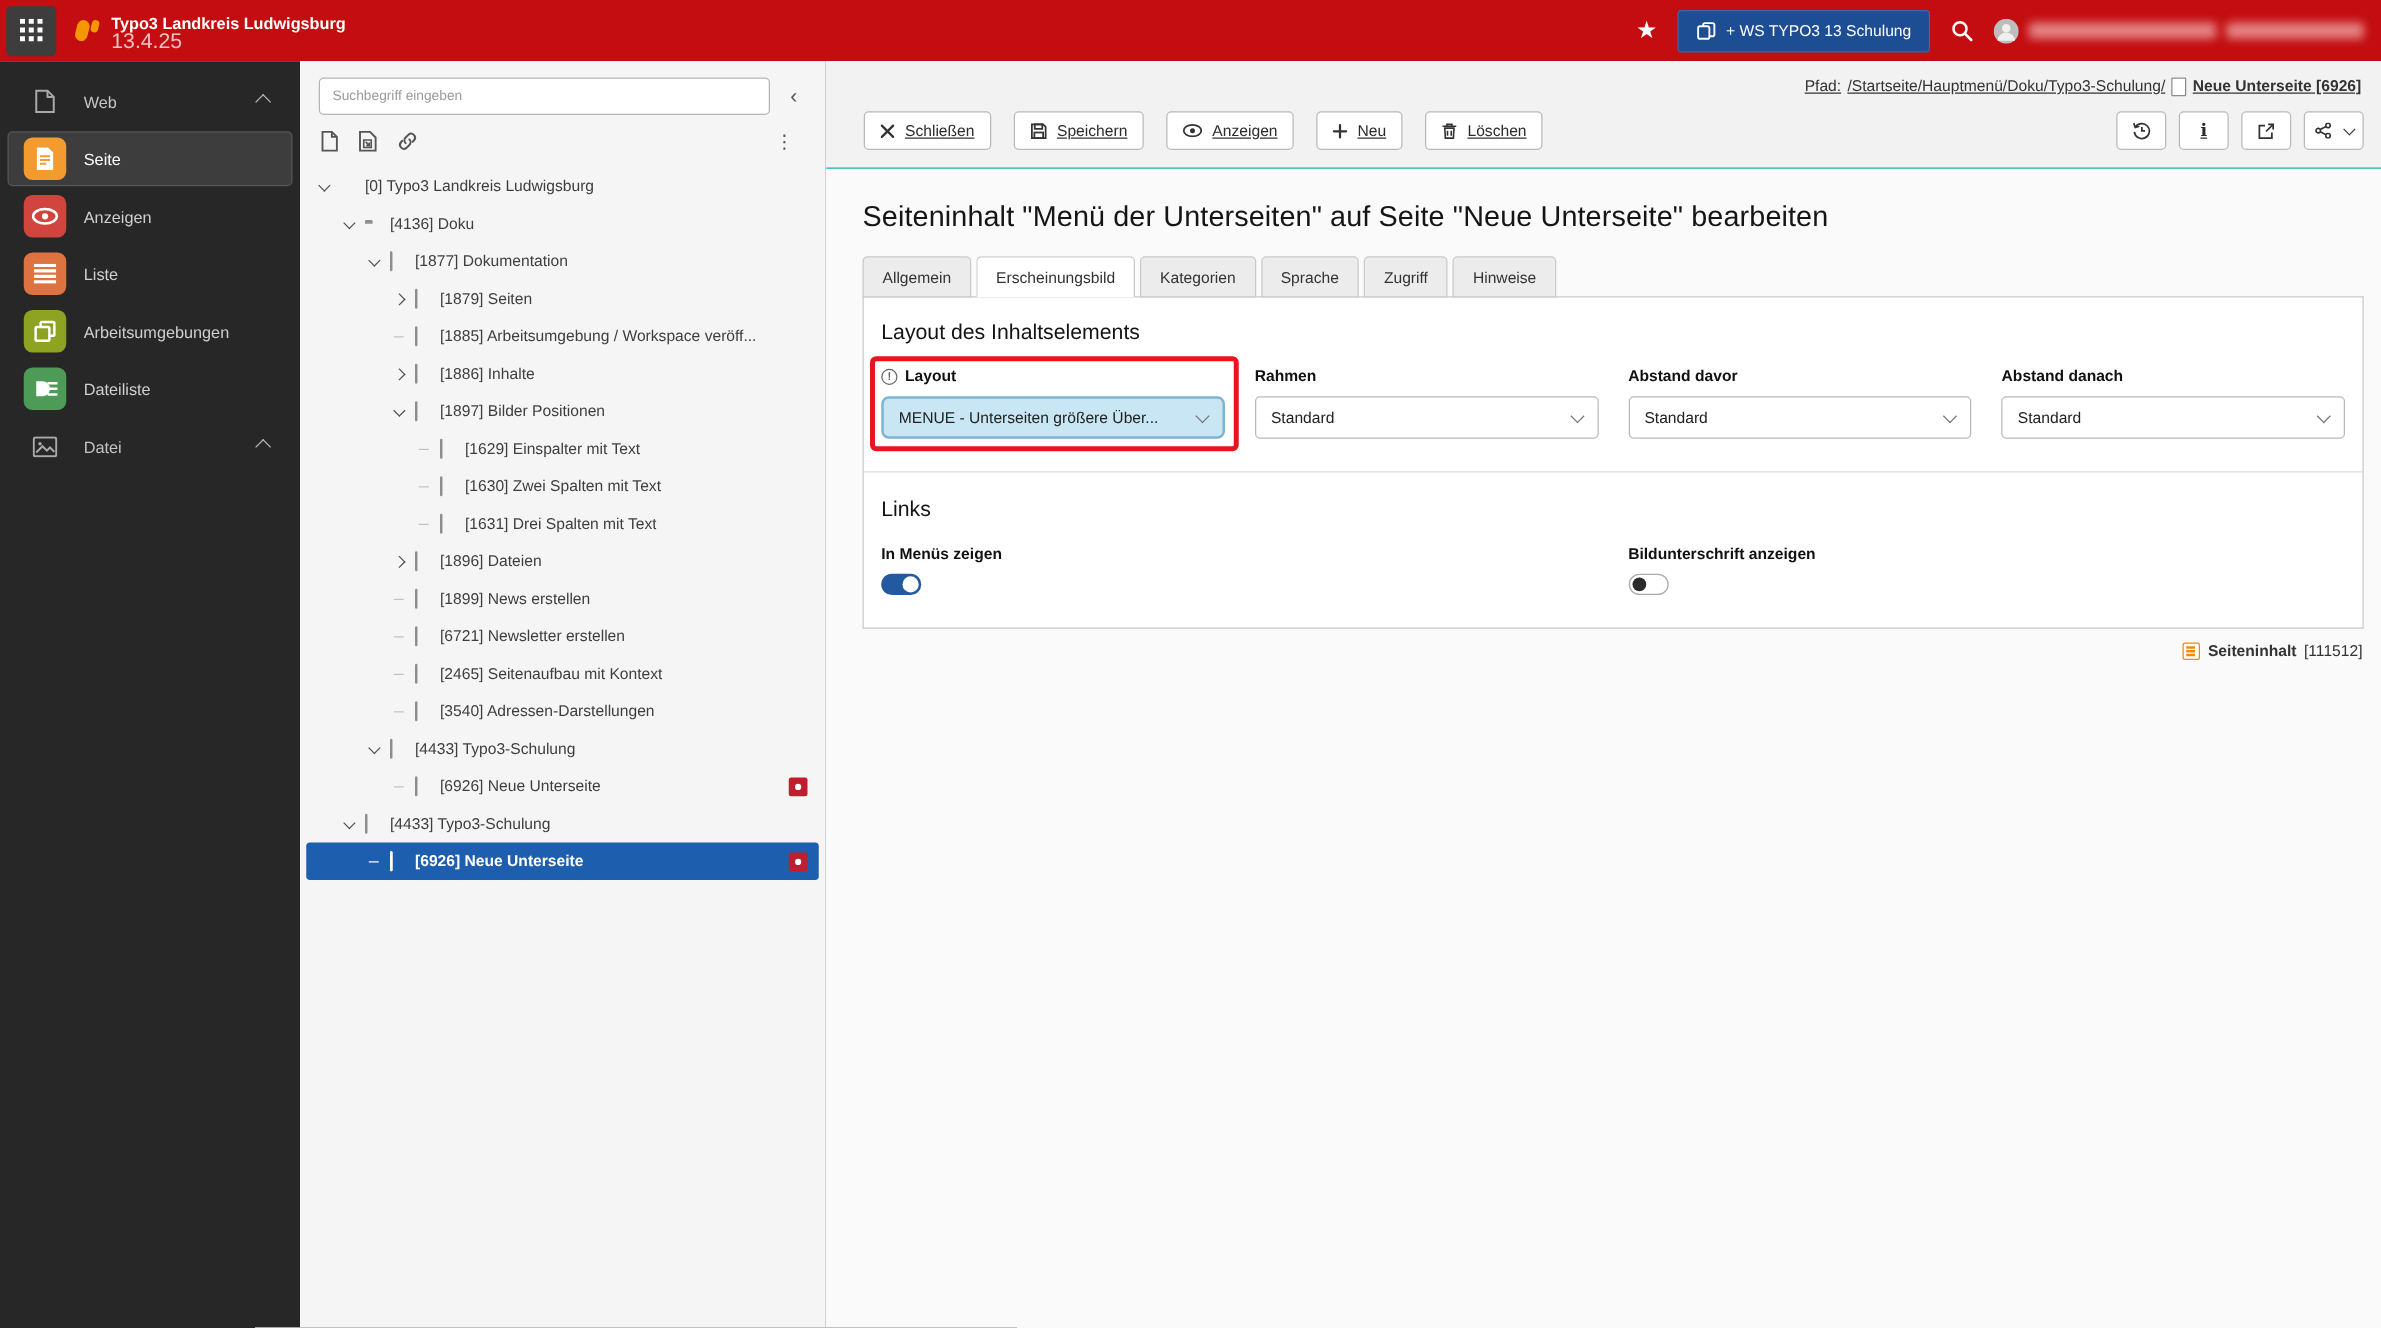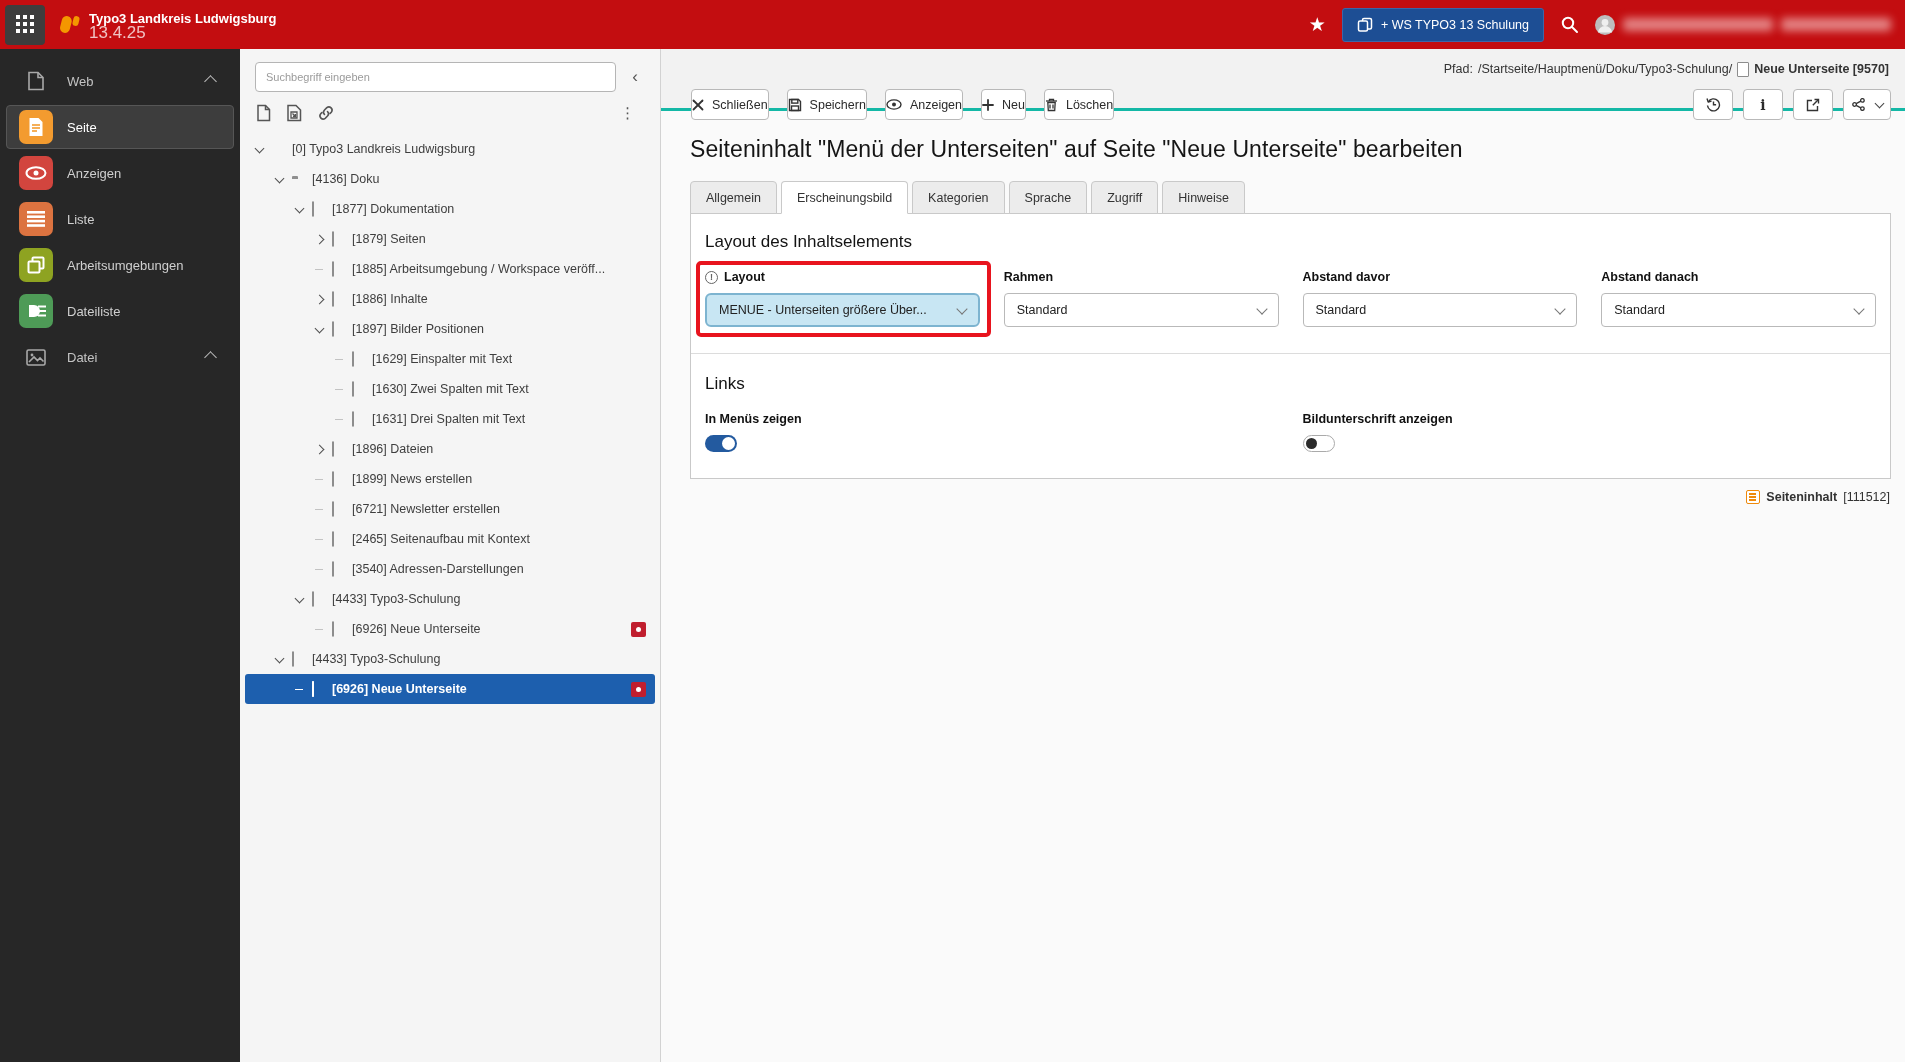--- a/index.html
+++ b/index.html
@@ -60,28 +60,28 @@
   .icon-folder{width:14px;height:10px;background:#8f8f8f;border-radius:1px;position:relative;margin-top:3px;}
   .icon-folder::before{content:"";position:absolute;top:-3px;left:0;width:6px;height:3px;background:#8f8f8f;border-radius:1px 1px 0 0;}
   .icon-typo3{width:12px;height:14px;background:#f49700;border-radius:2px 7px 7px 2px;position:relative;}
   .icon-typo3::after{content:"";position:absolute;right:2px;top:1px;width:2px;height:12px;background:#f5f5f5;transform:rotate(14deg);}
   .t-label{white-space:nowrap;overflow:hidden;text-overflow:ellipsis;}
   .t-badge{width:15px;height:15px;background:#c01e2e;border-radius:2px;margin-left:auto;margin-right:9px;
            position:relative;flex:0 0 15px;}
   .t-badge::after{content:"";position:absolute;left:5px;top:5px;width:5px;height:5px;border-radius:50%;background:#fff;}
   
   .doc{position:absolute;top:49px;left:661px;right:0;bottom:0;background:#fafafa;}
-  .docheader{height:62px;background:#f2f2f2;border-bottom:3px solid #14b8a6;box-sizing:border-box;}
+  .docheader{height:86px;background:#f2f2f2;border-bottom:1px solid #14b8a6;box-sizing:border-box;text-decoration:underline;}
   .crumbrow{height:40px;display:flex;align-items:center;justify-content:flex-end;padding-right:16px;
             font-size:12.5px;color:#333;gap:5px;}
   .crumb-current{font-weight:bold;display:flex;align-items:center;gap:5px;}
   .mini-page{display:inline-block;width:10px;height:13px;background:#fff;border:1px solid #8d8d8d;border-radius:1px;}
   .btnrow{display:flex;align-items:center;padding:0 14px 0 30px;gap:18px;}
   .btn{display:inline-flex;align-items:center;gap:8px;background:#fff;border:1px solid #b9b9b9;border-radius:4px;
-       height:31px;padding:0 0;font-size:12.5px;color:#2b2b2b;cursor:pointer;font-family:inherit;}
+       height:31px;padding:0 12px;font-size:12.5px;color:#2b2b2b;cursor:pointer;font-family:inherit;}
   .btn.icon-only{width:40px;justify-content:center;padding:0;}
   .right-btns{margin-left:auto;display:flex;gap:10px;}
   .info-glyph{font-family:"DejaVu Serif",serif;font-weight:bold;font-size:14px;}
   .share-chev{width:6px;height:6px;border-right:1.5px solid #444;border-bottom:1.5px solid #444;transform:rotate(45deg);margin-left:3px;margin-top:-2px;}
   
   h1.pagetitle{margin:25px 14px 0 29px;font-size:23px;font-weight:500;color:#151515;letter-spacing:.1px;}
   .tabs{display:flex;margin:18px 14px 0 29px;position:relative;z-index:2;}
   .tab{height:33px;display:flex;align-items:center;padding:0 15px;font-size:12.5px;color:#333;
        background:#ececec;border:1px solid #c9c9c9;border-radius:4px 4px 0 0;margin-right:4px;cursor:pointer;
        box-sizing:border-box;margin-bottom:-1px;}
@@ -435,21 +435,21 @@
       </div>
   </aside>
 
   <main class="doc">
     <div class="docheader">
       <div class="crumbrow">
         <span>Pfad:</span>
         <span>/Startseite/Hauptmenü/Doku/Typo3-Schulung/</span>
         <span class="crumb-current">
           <span class="mini-page"></span>
-          <span>Neue Unterseite [9570]</span>
+          <span>Neue Unterseite [6926]</span>
         </span>
       </div>
       <div class="btnrow">
         <button class="btn">
           <svg width="12" height="12" viewBox="0 0 12 12">
               <g stroke="#333" stroke-width="1.8" stroke-linecap="round">
                 <line x1="1.5" y1="1.5" x2="10.5" y2="10.5"></line>
                 <line x1="10.5" y1="1.5" x2="1.5" y2="10.5"></line>
               </g>
             </svg>

